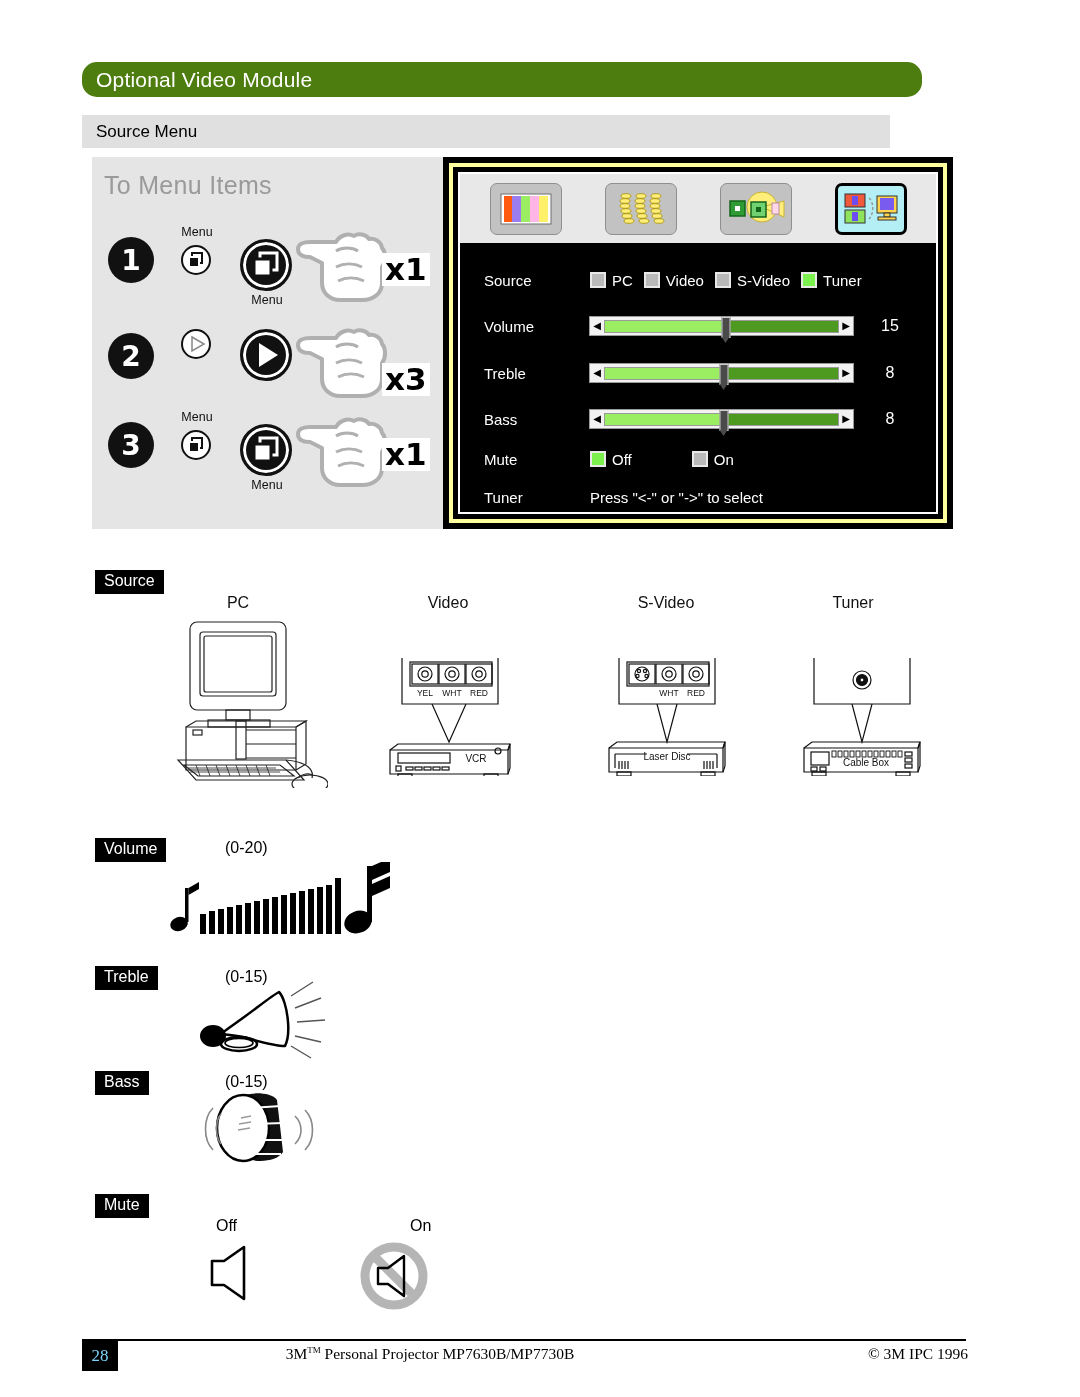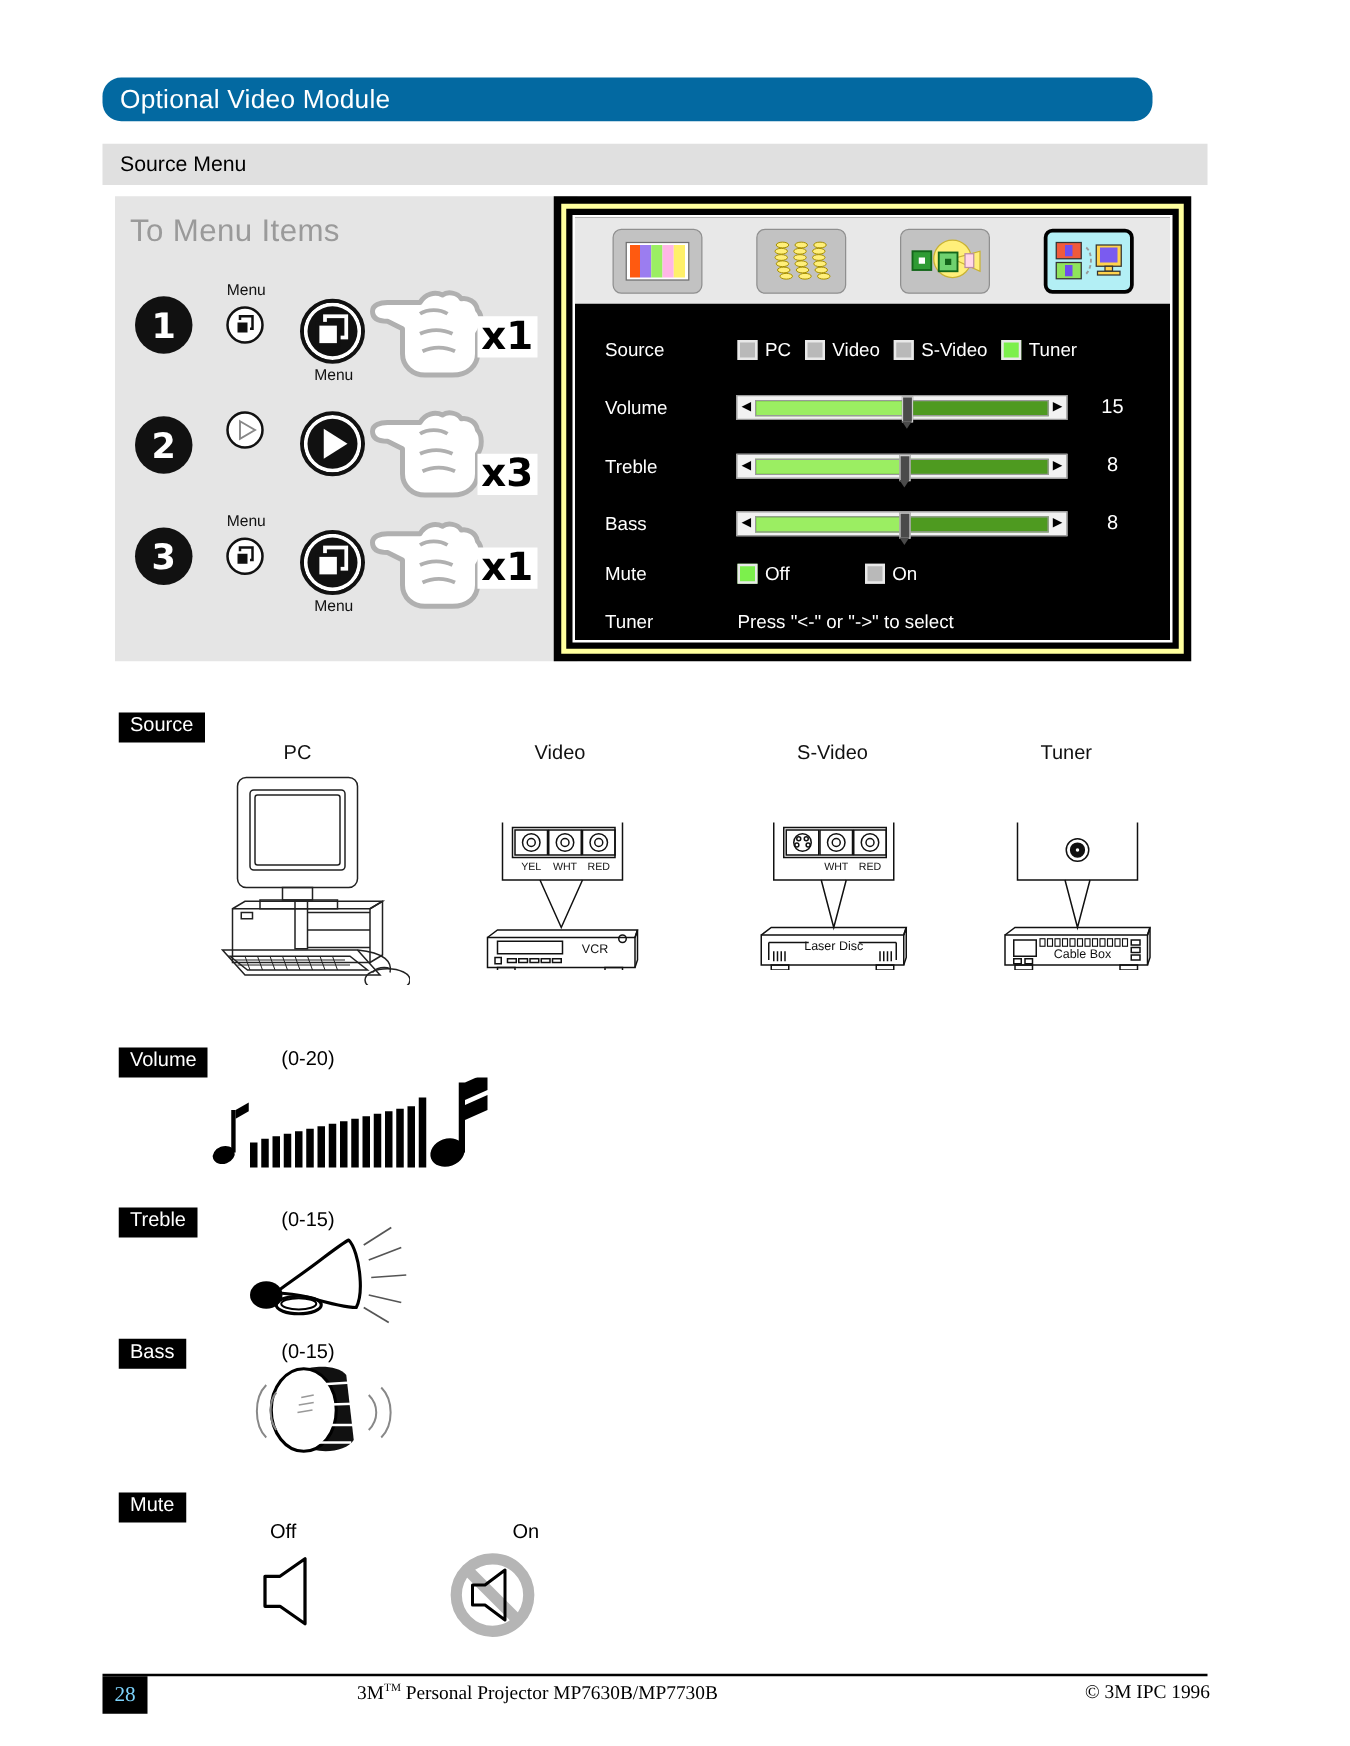--- a/index.html
+++ b/index.html
@@ -16,38 +16,38 @@
     overflow: hidden;
   }
 
   
   .page-header-bar {
     position: absolute;
     left: 82px;
     top: 62px;
     width: 840px;
     height: 35px;
-    background: #0369a1;
+    background: #4d7c0f;
     border-radius: 15px;
   }
   .page-header-title {
     position: absolute;
     left: 14px;
     top: 50%;
     transform: translateY(-50%);
     color: #ffffff;
     font-size: 21px;
     letter-spacing: 0.2px;
   }
 
   .section-bar {
     position: absolute;
     left: 82px;
     top: 115px;
-    width: 884px;
+    width: 808px;
     height: 33px;
     background: #e0e0e0;
   }
   .section-bar-title {
     position: absolute;
     left: 14px;
     top: 50%;
     transform: translateY(-50%);
     color: #000;
     font-size: 17px;

